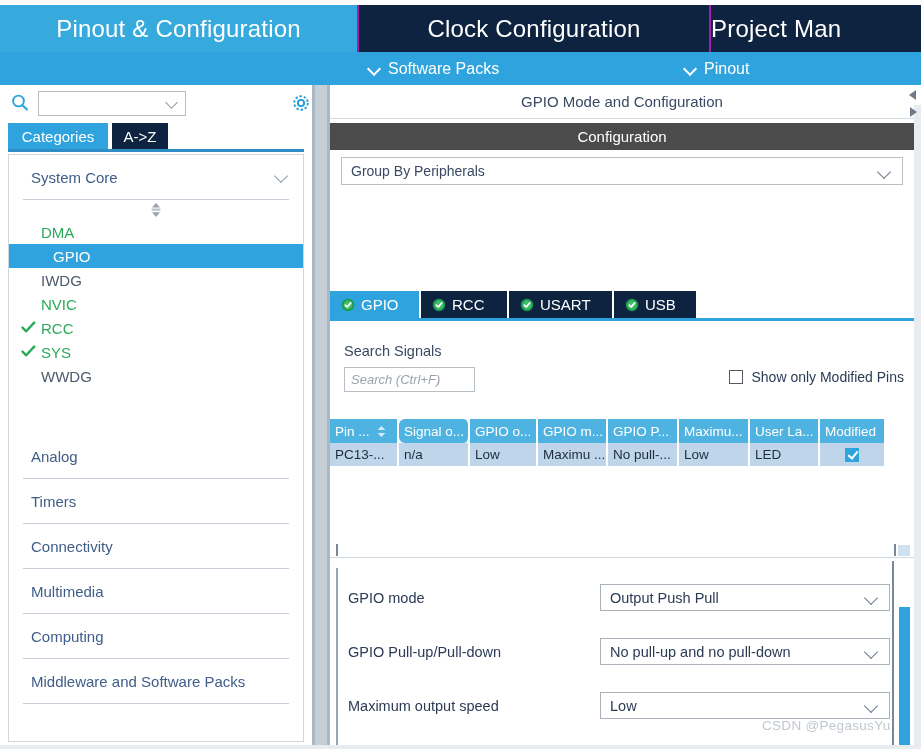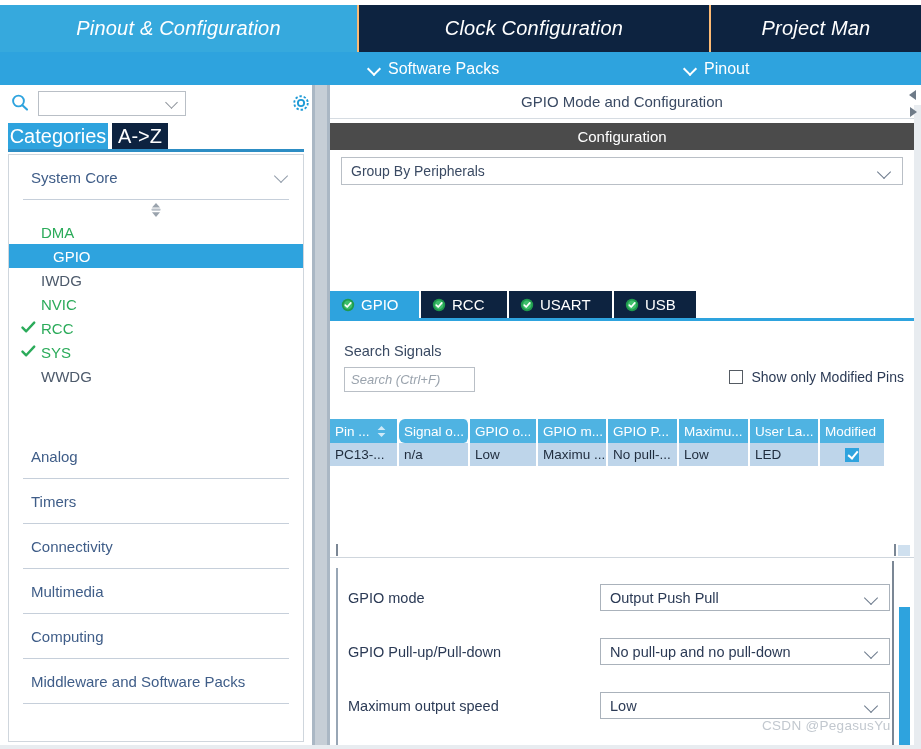--- a/index.html
+++ b/index.html
@@ -11,26 +11,26 @@
     -webkit-font-smoothing:antialiased;
   }
   #app{position:relative;width:921px;height:749px;overflow:hidden;background:#f3f5f7;}
 
   
   .topbar{position:absolute;left:0;top:0;width:921px;height:52px;background:#0d2340;}
   .topbar .strip{position:absolute;left:0;top:0;width:921px;height:5px;background:#ffffff;}
   .maintab{
     position:absolute;top:5px;height:47px;
     display:flex;align-items:center;justify-content:center;
-    color:#ffffff;font-size:20px;letter-spacing:.2px;
-    background:#0d2340;box-sizing:border-box;cursor:default;font-style:italic;
+    color:#ffffff;font-size:24px;letter-spacing:.2px;
+    background:#0d2340;box-sizing:border-box;cursor:default;
   }
   .maintab.active{background:#36a9dd;}
   .maintab .lbl{white-space:nowrap;}
-  .maintab.sep{border-left:2px solid #fdba74;}
+  .maintab.sep{border-left:2px solid #a21caf;}
 
   
   .subbar{position:absolute;left:0;top:52px;width:921px;height:33px;background:#2ea3de;}
   .subitem{position:absolute;top:52px;height:33px;display:flex;align-items:center;gap:7px;color:#fff;font-size:16px;cursor:pointer;}
   .chev-d{display:inline-block;width:13px;height:13px;position:relative;}
   .chev-d::before{content:"";position:absolute;left:1px;top:2px;width:8px;height:8px;
     border-right:2.2px solid #fff;border-bottom:2.2px solid #fff;transform:rotate(45deg);}
 
   
   .left{position:absolute;left:0;top:85px;width:312px;height:664px;background:#ffffff;}
@@ -41,21 +41,21 @@
     position:absolute;left:38px;top:6px;width:148px;height:25px;
     background:#fff;border:1px solid #b9bfc6;box-sizing:border-box;
   }
   .searchbox .cv{position:absolute;right:6px;top:6px;width:12px;height:12px;}
   .searchbox .cv::before{content:"";position:absolute;left:0;top:0;width:8px;height:8px;
     border-right:1.6px solid #8b9199;border-bottom:1.6px solid #8b9199;transform:rotate(45deg);}
   .gear{position:absolute;left:290px;top:7px;width:22px;height:22px;}
 
   .seltabs{position:absolute;left:0;top:38px;width:312px;height:26px;}
   .seltab{position:absolute;top:0;height:26px;display:flex;align-items:center;justify-content:center;
-    color:#fff;font-size:20px;box-sizing:border-box;cursor:pointer;}
+    color:#fff;font-size:15px;box-sizing:border-box;cursor:pointer;}
   .seltab.cats{left:8px;width:100px;background:#2ea3de;}
   .seltab.az{left:112px;width:56px;background:#0d2340;}
   .seltabs .fill{position:absolute;left:0;top:0;width:312px;height:26px;background:#2ea3de;z-index:-1;}
   .blueline{position:absolute;left:8px;top:64px;width:296px;height:3px;background:#2d8dc4;}
 
   .treebox{position:absolute;left:8px;top:69px;width:296px;height:588px;
     background:#fff;border:1px solid #cfd6dd;box-sizing:border-box;overflow:hidden;}
 
   .cat{position:relative;box-sizing:border-box;}
   .cat .catrow{position:relative;height:44px;display:flex;align-items:center;padding:0 14px 0 22px;
@@ -170,21 +170,21 @@
     <div class="strip"></div>
 
     <div class="maintab active" style="left:0px;width:357px;">
       <span class="lbl">Pinout &amp; Configuration</span>
     </div>
 
     <div class="maintab sep" style="left:357px;width:352px;">
       <span class="lbl">Clock Configuration</span>
     </div>
 
-    <div class="maintab sep" style="left:709px;width:212px;justify-content:center;padding-right:0;">
+    <div class="maintab sep" style="left:709px;width:212px;justify-content:flex-start;padding-right:0;">
       <span class="lbl">Project Man</span>
     </div>
   </div>
 
   <div class="subbar"></div>
   <div class="subitem" style="left:368px;">
     <span class="chev-d"></span>
     <span>Software Packs</span>
   </div>
   <div class="subitem" style="left:684px;">

